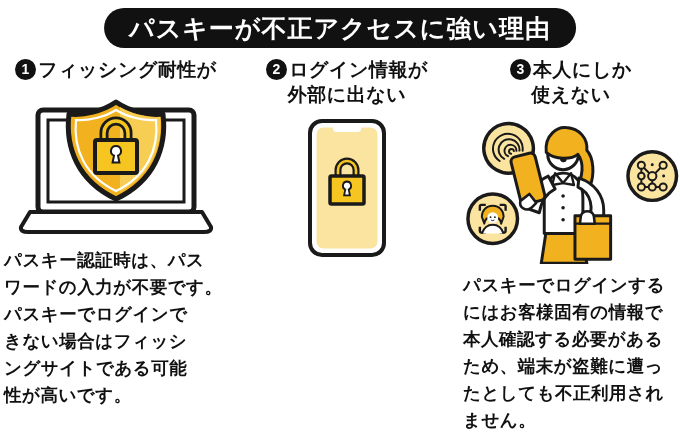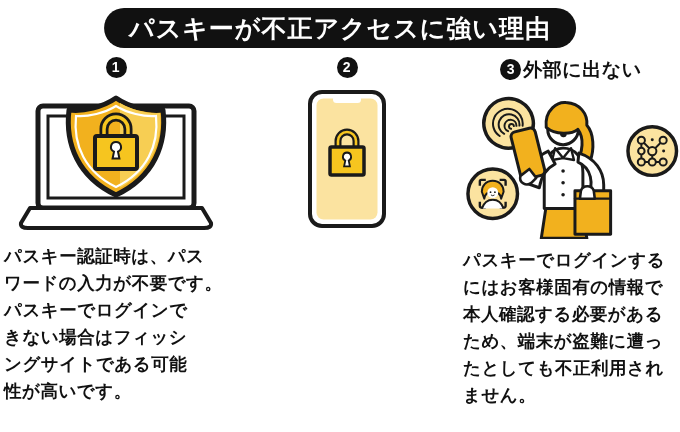--- a/index.html
+++ b/index.html
@@ -67,20 +67,21 @@
 <div class="banner">
   <span class="banner-text">パスキーが不正アクセスに強い理由</span>
 </div>
 
 <div class="cols">
 
   <div class="col col1">
     <div class="heading">
       <div class="heading-line1">
         <span class="num-badge">1</span>
+        <span>フィッシング耐性が</span>
       </div>
     </div>
     <div class="illus">
       <svg width="204" height="150" viewBox="0 0 204 150">
 
         <g>
           <rect x="24" y="22" width="156" height="102" rx="5" class="f-white s-ink" stroke-width="5"></rect>
           <rect x="34" y="32" width="136" height="82" class="f-none s-ink" stroke-width="3"></rect>
           <path d="M16 124 L188 124 L197 139 Q198 144 190 144 L14 144 Q6 144 7 139 Z" class="f-white s-ink" stroke-width="4" stroke-linejoin="round"></path>
         </g>
@@ -104,21 +105,23 @@
 パスキーでログインで
 きない場合はフィッシ
 ングサイトである可能
 性が高いです。</div>
   </div>
 
   <div class="col col2">
     <div class="heading">
       <div class="heading-line1">
         <span class="num-badge">2</span>
+        <span>ログイン情報が</span>
       </div>
+      <div>外部に出ない</div>
     </div>
     <div class="illus">
       <svg width="80" height="140" viewBox="0 0 80 140">
         <g>
           <rect x="3" y="3" width="74" height="134" rx="12" class="f-white s-ink" stroke-width="4"></rect>
           <rect x="9.5" y="9.5" width="61" height="121" rx="7" class="f-pale s-none"></rect>
           <rect x="26" y="7" width="28" height="7" rx="3.5" class="f-white s-none"></rect>
         </g>
         <g>
           <path d="M31 58 V52 a9 9 0 0 1 18 0 V58" class="f-none s-ink" stroke-width="7"></path>
@@ -127,22 +130,23 @@
           <path d="M40 63.5 a4.2 4.2 0 0 1 1.7 8 l1.2 5.8 h-5.8 l1.2 -5.8 a4.2 4.2 0 0 1 1.7 -8 Z" class="f-white s-ink" stroke-width="1.8"></path>
         </g>
       </svg>
     </div>
   </div>
 
   <div class="col col3">
     <div class="heading">
       <div class="heading-line1">
         <span class="num-badge">3</span>
-        <span>外部に出ない</span>
+        <span>本人にしか</span>
       </div>
+      <div>使えない</div>
     </div>
     <div class="illus">
       <svg width="218" height="152" viewBox="0 0 218 152">
 
         <g transform="rotate(-15 46 36)">
           <circle cx="46" cy="36" r="25" class="f-pale s-ink" stroke-width="3.5"></circle>
           <path d="M34 46 A15 15 0 1 1 59 42" class="f-none s-ink" stroke-width="2" stroke-linecap="round"></path>
           <path d="M39 45 A10.5 10.5 0 1 1 56 41" class="f-none s-ink" stroke-width="2" stroke-linecap="round"></path>
           <path d="M43.5 43.5 A6 6 0 1 1 53 40.5" class="f-none s-ink" stroke-width="2" stroke-linecap="round"></path>
           <path d="M47 42 a2.5 2.5 0 1 1 3.5 -2" class="f-none s-ink" stroke-width="2" stroke-linecap="round"></path>

